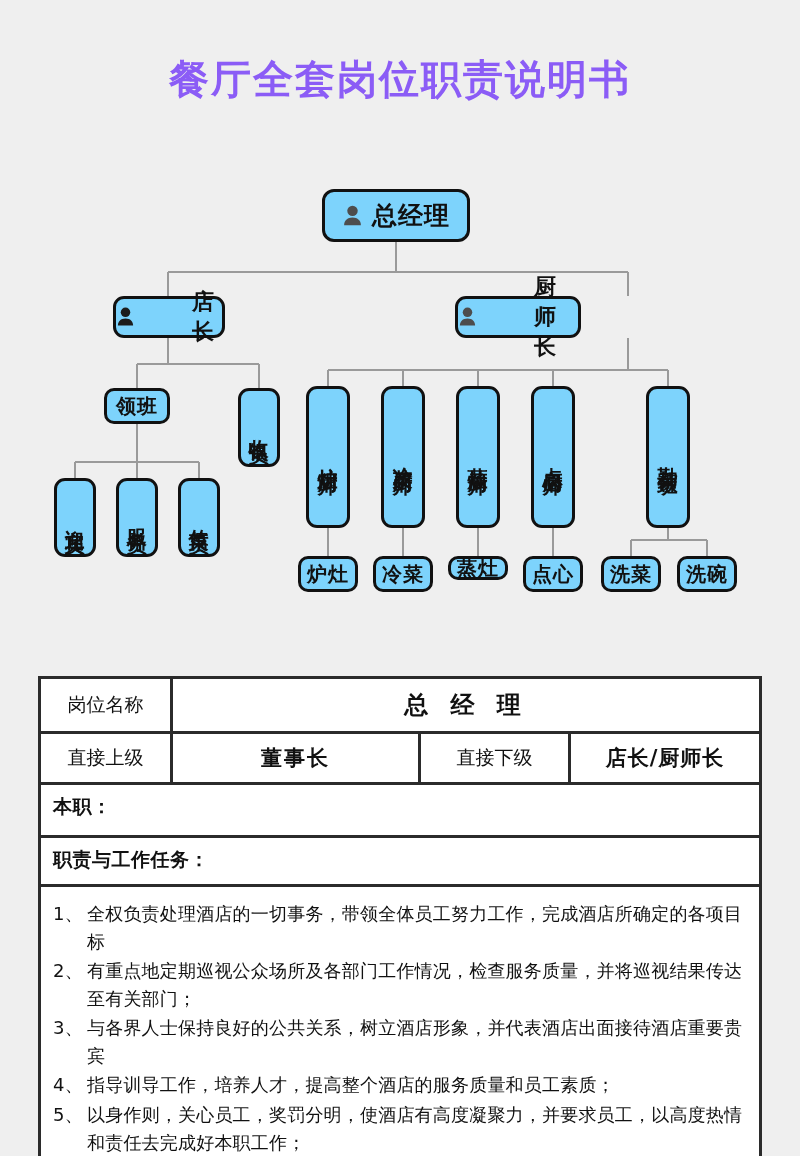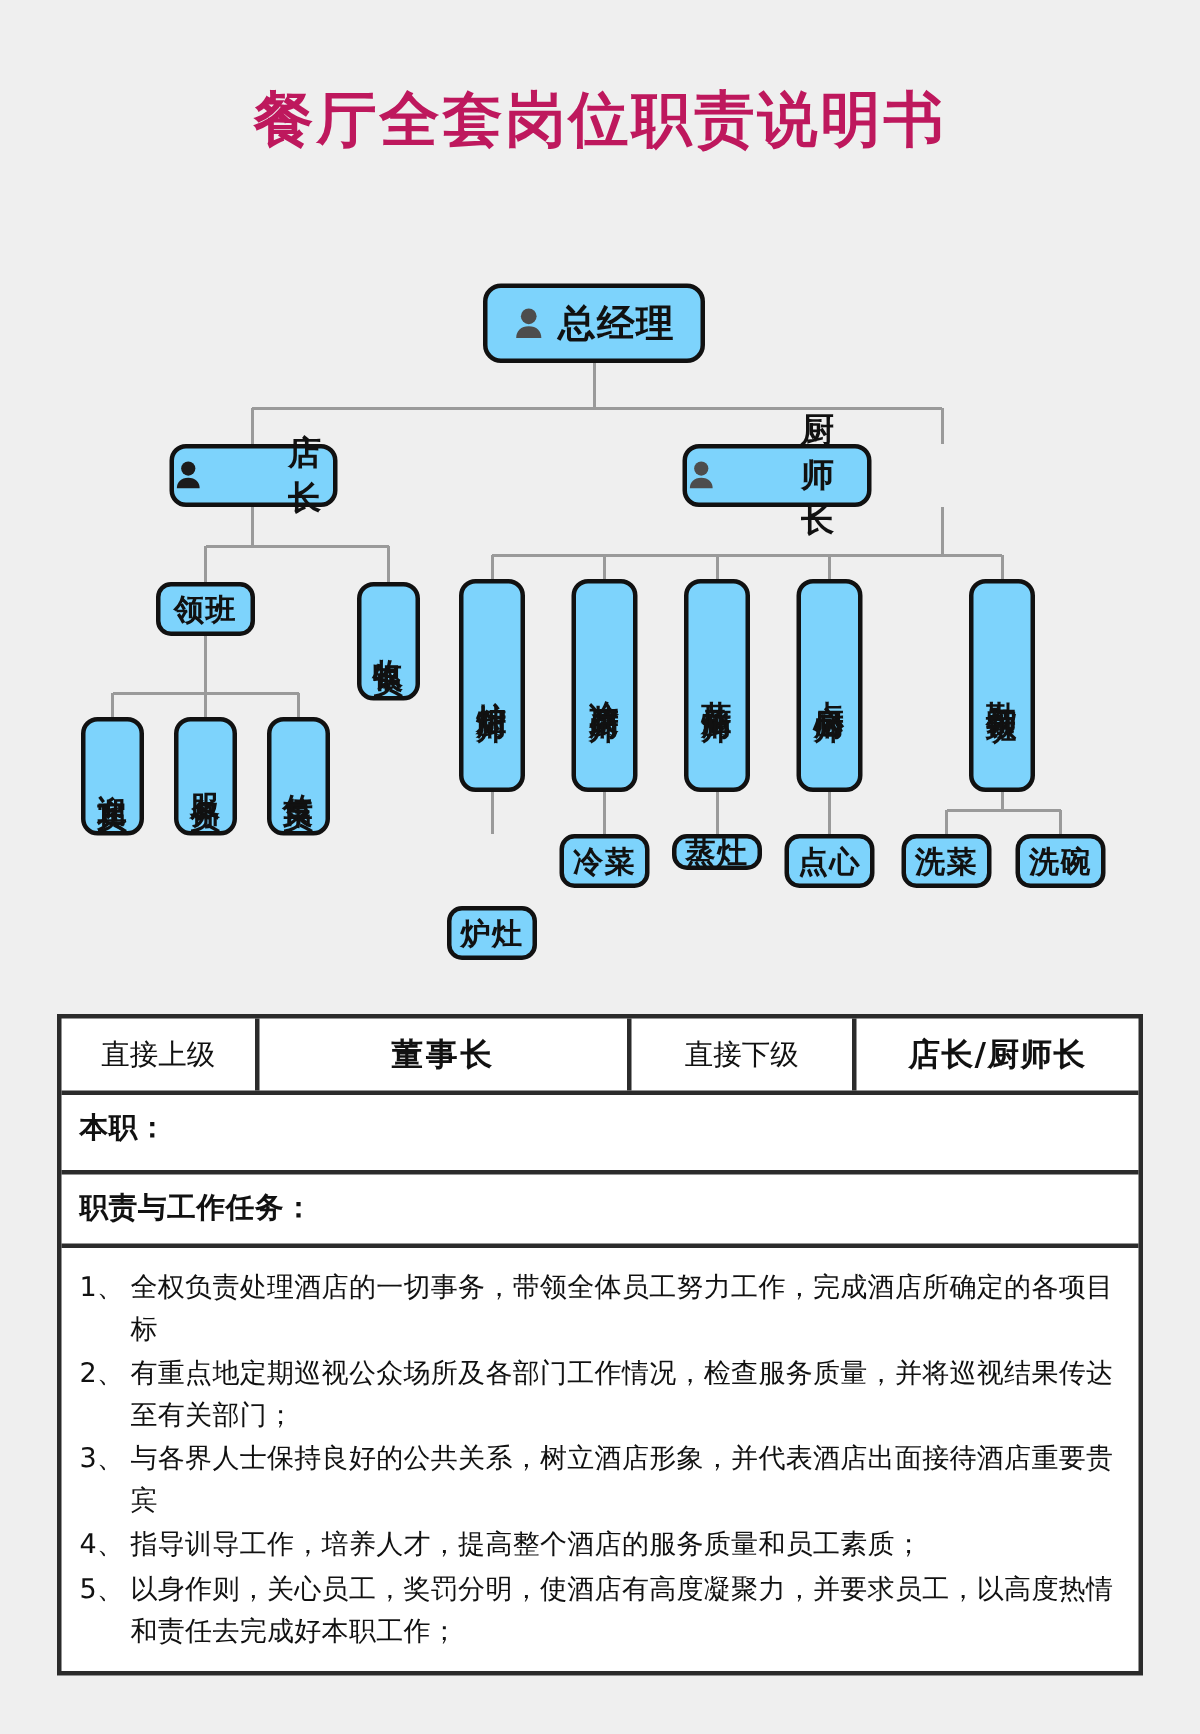--- a/index.html
+++ b/index.html
@@ -19,21 +19,21 @@
   
   #title {
     position: absolute;
     top: 52px;
     left: 0;
     width: 800px;
     text-align: center;
     font-size: 40px;
     font-weight: bold;
     letter-spacing: 2px;
-    color: #be185d;
+    color: #8b5cf6;
   }
 
   
   #orgchart {
     position: absolute;
     top: 0;
     left: 0;
     width: 800px;
     height: 640px;
   }
@@ -261,21 +261,21 @@
   <div class="node vert" style="left:456px; top:386px; width:44px; height:142px;">
     <span>蒸灶厨师</span>
   </div>
   <div class="node vert" style="left:531px; top:386px; width:44px; height:142px;">
     <span>点心厨师</span>
   </div>
   <div class="node vert" style="left:646px; top:386px; width:44px; height:142px;">
     <span>勤杂领班</span>
   </div>
 
-  <div class="node plain" style="left:298px; top:556px; width:60px; height:36px;margin-top:48px;">
+  <div class="node plain" style="left:298px; top:556px; width:60px; height:36px;">
     <span>炉灶</span>
   </div>
   <div class="node plain" style="left:373px; top:556px; width:60px; height:36px;">
     <span>冷菜</span>
   </div>
   <div class="node plain" style="left:448px; top:556px; width:60px; height:24px;">
     <span>蒸灶</span>
   </div>
   <div class="node plain" style="left:523px; top:556px; width:60px; height:36px;">
     <span>点心</span>
@@ -283,20 +283,24 @@
   <div class="node plain" style="left:601px; top:556px; width:60px; height:36px;">
     <span>洗菜</span>
   </div>
   <div class="node plain" style="left:677px; top:556px; width:60px; height:36px;">
     <span>洗碗</span>
   </div>
 </div>
 
 <div id="jobtable">
 
+  <div class="trow">
+    <div class="tcell c-label">岗位名称</div>
+    <div class="tcell c-bigtit">总 经 理</div>
+  </div>
 
   <div class="trow">
     <div class="tcell c-label">直接上级</div>
     <div class="tcell c-sup">董事长</div>
     <div class="tcell c-sublbl">直接下级</div>
     <div class="tcell c-sub">店长/厨师长</div>
   </div>
 
   <div class="trow">
     <div class="fullcell">

